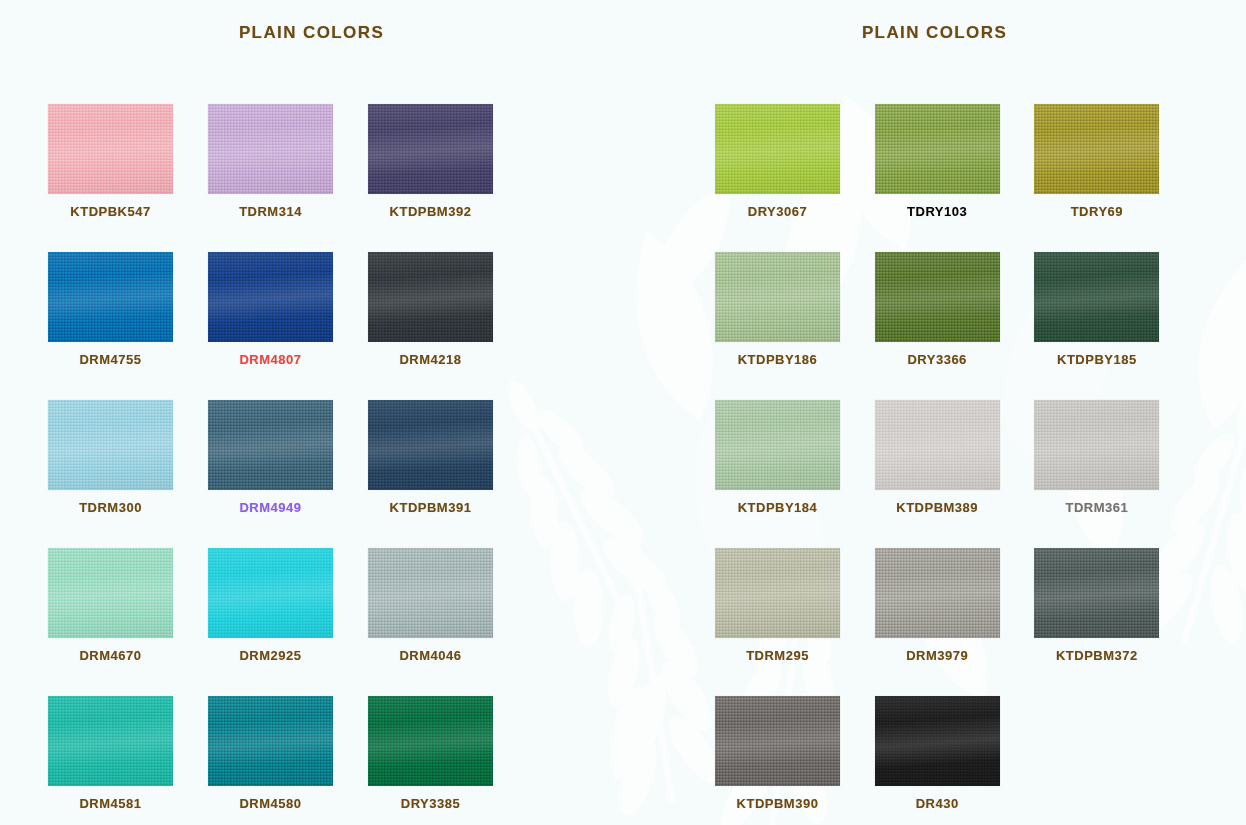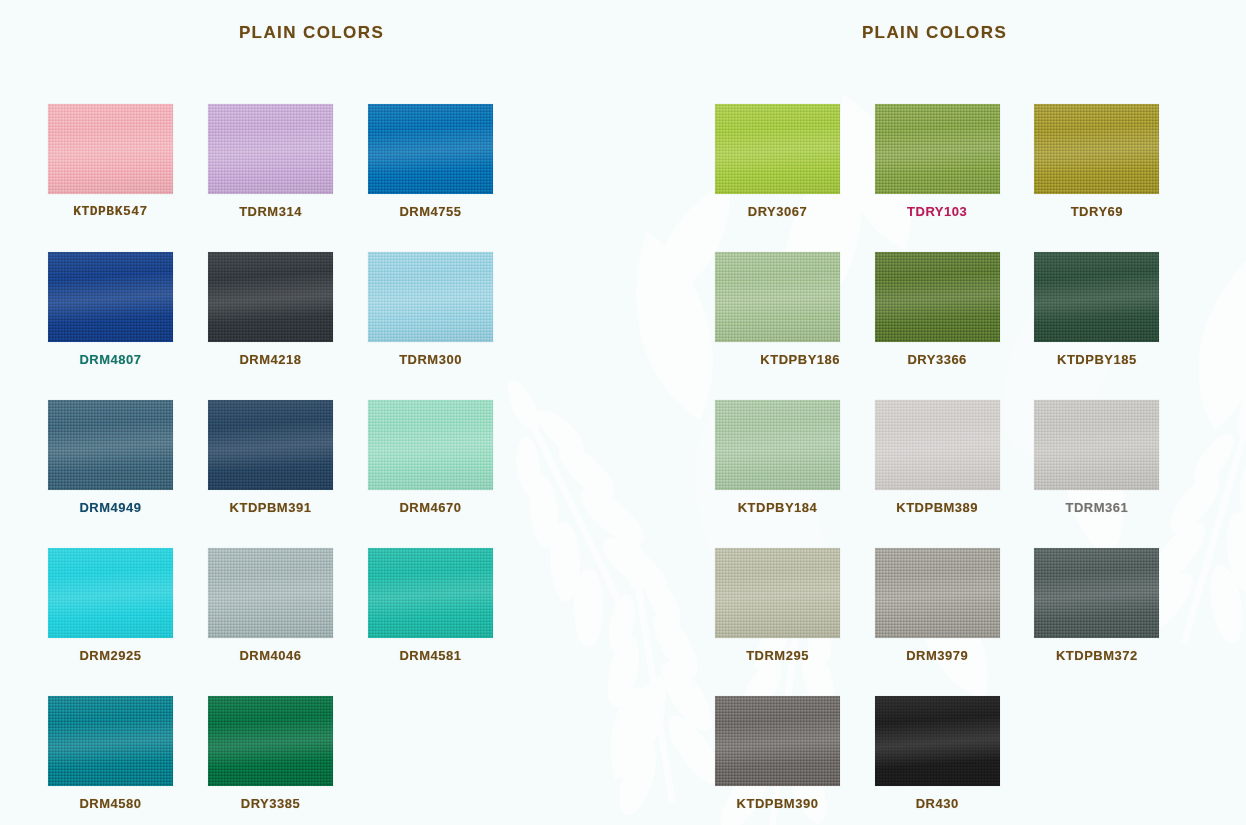--- a/index.html
+++ b/index.html
@@ -180,47 +180,51 @@
 </svg>
 
 <div id="page">
 
   <section class="panel panel-left">
     <h2 class="panel-title" style="color: rgb(107, 74, 20);">PLAIN COLORS</h2>
     <div class="swatch-grid">
 
       <div class="swatch-cell">
         <div class="swatch-chip" style="background-color: rgb(240, 170, 178);"></div>
-        <div class="swatch-label" style="color: rgb(107, 74, 20); font-family: Liberation Mono, monospace;">KTDPBK547</div>
+        <div class="swatch-label" style="color: rgb(107, 74, 20);">KTDPBK547</div>
       </div>
       <div class="swatch-cell">
         <div class="swatch-chip" style="background-color: rgb(195, 165, 210);"></div>
         <div class="swatch-label" style="color: rgb(107, 74, 20);">TDRM314</div>
       </div>
+      <div class="swatch-cell">
+        <div class="swatch-chip" style="background-color: rgb(67, 63, 99);"></div>
+        <div class="swatch-label" style="color: rgb(107, 74, 20);">KTDPBM392</div>
+      </div>
 
       <div class="swatch-cell">
         <div class="swatch-chip" style="background-color: rgb(6, 104, 170);"></div>
         <div class="swatch-label" style="color: rgb(107, 74, 20);">DRM4755</div>
       </div>
       <div class="swatch-cell">
         <div class="swatch-chip" style="background-color: rgb(20, 58, 126);"></div>
-        <div class="swatch-label" style="color: #0f766e;">DRM4807</div>
+        <div class="swatch-label" style="color: #ef4444;">DRM4807</div>
       </div>
       <div class="swatch-cell">
         <div class="swatch-chip" style="background-color: rgb(46, 51, 56);"></div>
         <div class="swatch-label" style="color: rgb(107, 74, 20);">DRM4218</div>
       </div>
 
       <div class="swatch-cell">
         <div class="swatch-chip" style="background-color: rgb(147, 206, 222);"></div>
         <div class="swatch-label" style="color: rgb(107, 74, 20);">TDRM300</div>
       </div>
       <div class="swatch-cell">
         <div class="swatch-chip" style="background-color: rgb(59, 95, 114);"></div>
-        <div class="swatch-label" style="color: #0c4a6e;">DRM4949</div>
+        <div class="swatch-label" style="color: #8b5cf6;">DRM4949</div>
       </div>
       <div class="swatch-cell">
         <div class="swatch-chip" style="background-color: rgb(37, 64, 90);"></div>
         <div class="swatch-label" style="color: rgb(107, 74, 20);">KTDPBM391</div>
       </div>
 
       <div class="swatch-cell">
         <div class="swatch-chip" style="background-color: rgb(146, 216, 189);"></div>
         <div class="swatch-label" style="color: rgb(107, 74, 20);">DRM4670</div>
       </div>
@@ -252,30 +256,30 @@
   <section class="panel panel-right">
     <h2 class="panel-title" style="color: rgb(107, 74, 20);">PLAIN COLORS</h2>
     <div class="swatch-grid">
 
       <div class="swatch-cell">
         <div class="swatch-chip" style="background-color: rgb(158, 196, 62);"></div>
         <div class="swatch-label" style="color: rgb(107, 74, 20);">DRY3067</div>
       </div>
       <div class="swatch-cell">
         <div class="swatch-chip" style="background-color: rgb(125, 155, 68);"></div>
-        <div class="swatch-label" style="color: #be185d;">TDRY103</div>
+        <div class="swatch-label" style="color: #000000;">TDRY103</div>
       </div>
       <div class="swatch-cell">
         <div class="swatch-chip" style="background-color: rgb(154, 142, 42);"></div>
         <div class="swatch-label" style="color: rgb(107, 74, 20);">TDRY69</div>
       </div>
 
       <div class="swatch-cell">
         <div class="swatch-chip" style="background-color: rgb(159, 188, 140);"></div>
-        <div class="swatch-label" style="color: rgb(107, 74, 20); text-align: right;">KTDPBY186</div>
+        <div class="swatch-label" style="color: rgb(107, 74, 20);">KTDPBY186</div>
       </div>
       <div class="swatch-cell">
         <div class="swatch-chip" style="background-color: rgb(85, 112, 46);"></div>
         <div class="swatch-label" style="color: rgb(107, 74, 20);">DRY3366</div>
       </div>
       <div class="swatch-cell">
         <div class="swatch-chip" style="background-color: rgb(43, 74, 56);"></div>
         <div class="swatch-label" style="color: rgb(107, 74, 20);">KTDPBY185</div>
       </div>
 

